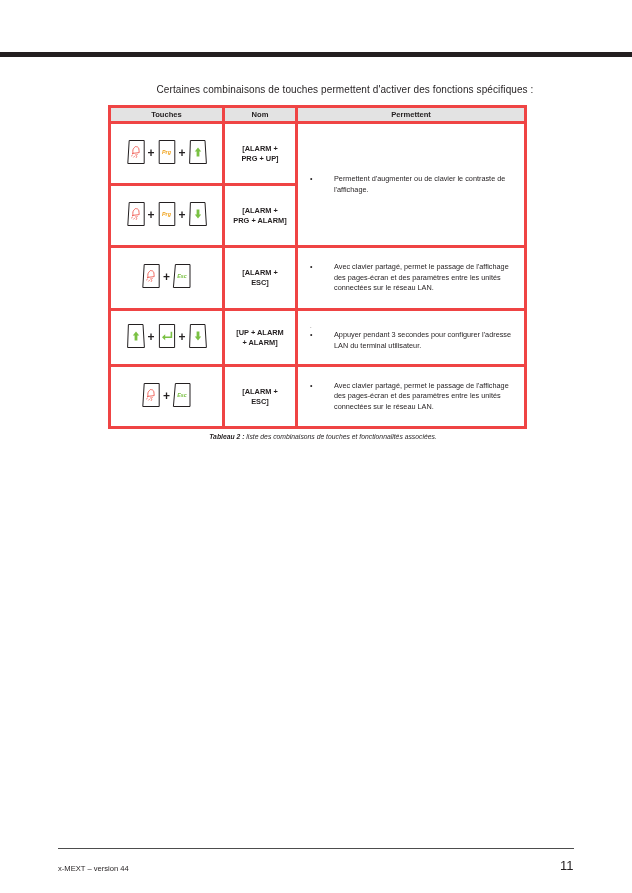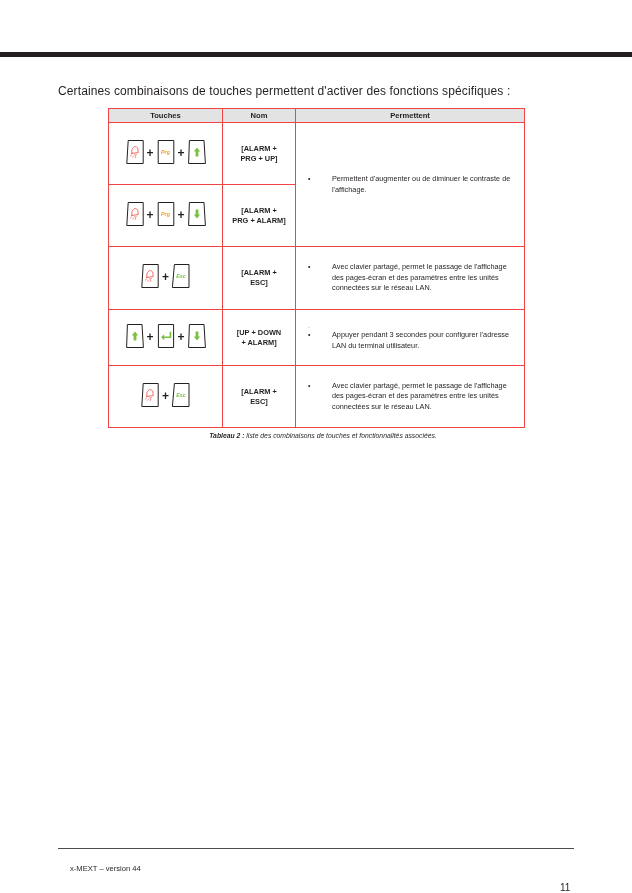--- a/index.html
+++ b/index.html
@@ -29,35 +29,36 @@
   
   .page-body {
     position: absolute;
     left: 0;
     top: 84px;
     width: 632px;
   }
 
   .intro {
     margin: 0 0 10px 58px;
-    font-size: 12px;
+    font-size: 10px;
     color: #231f20;
     letter-spacing: 0.01em;
+    text-align: center;
   }
 
   
   .combo-table {
     margin-left: 108px;
     width: 416px;
     border-collapse: collapse;
     table-layout: fixed;
   }
   .combo-table th,
   .combo-table td {
-    border: 1px solid #ef4444;
+    border: 3px solid #ef4444;
     vertical-align: middle;
   }
   .combo-table thead th {
     background: #e3e3e3;
     font-size: 7.6px;
     font-weight: bold;
     color: #231f20;
     height: 13px;
     padding: 0;
     text-align: center;
@@ -169,29 +170,27 @@
     width: 516px;
     height: 1px;
     background: #4d4d4d;
   }
   .footer-left {
     position: absolute;
     left: 58px;
     top: 864px;
     font-size: 7.6px;
     color: #231f20;
-    margin-left: 12px;
   }
   .footer-page {
     position: absolute;
     left: 560px;
     top: 858px;
-    font-size: 10px;
-    color: #231f20;
-    margin-top: 24px;
+    font-size: 13px;
+    color: #231f20;
   }
 </style>
 </head>
 <body>
 
 <div class="header-rule"></div>
 
 <div class="page-body">
 
   <p class="intro">Certaines combinaisons de touches permettent d'activer des fonctions spécifiques :</p>
@@ -242,21 +241,21 @@
             </span>
           </span>
         </td>
         <td class="name-cell">
           <span>[ALARM +</span><br>
           <span>PRG + UP]</span>
         </td>
         <td class="desc-cell" rowspan="2">
           <div class="bullet-row">
             <span class="bullet-dot">•</span>
-            <span class="bullet-text">Permettent d'augmenter ou de diminuer le contraste de l'affichage.</span>
+            <span class="bullet-text">Permettent d'augmenter ou de clavier le contraste de l'affichage.</span>
           </div>
         </td>
       </tr>
 
       <tr style="height:62px;">
         <td class="keys-cell">
           <span class="key-group">
             <span class="key">
               <svg width="20" height="26" viewBox="0 0 20 26">
                 <path d="M3.2 1.5 L18.2 1.5 L18.2 24.5 L1.8 24.5 Z" fill="#ffffff" stroke="#231f20" stroke-width="1"></path>
@@ -350,21 +349,21 @@
               <svg width="20" height="26" viewBox="0 0 20 26">
                 <path d="M2.4 1.5 L17.0 1.5 L18.4 24.5 L1.6 24.5 Z" fill="#ffffff" stroke="#231f20" stroke-width="1"></path>
                 <g fill="#7ac143">
                   <path d="M10 17.6 L6.8 13.4 L8.6 13.4 L8.6 8.4 L11.4 8.4 L11.4 13.4 L13.2 13.4 Z"></path>
                 </g>
               </svg>
             </span>
           </span>
         </td>
         <td class="name-cell">
-          <span>[UP + DOWN</span><br>
+          <span>[UP + ALARM</span><br>
           <span>+ ALARM]</span>
         </td>
         <td class="desc-cell">
           <div class="pre-dot">.</div>
           <div class="bullet-row">
             <span class="bullet-dot">•</span>
             <span class="bullet-text">Appuyer pendant 3 secondes pour configurer l'adresse LAN du terminal utilisateur.</span>
           </div>
         </td>
       </tr>

